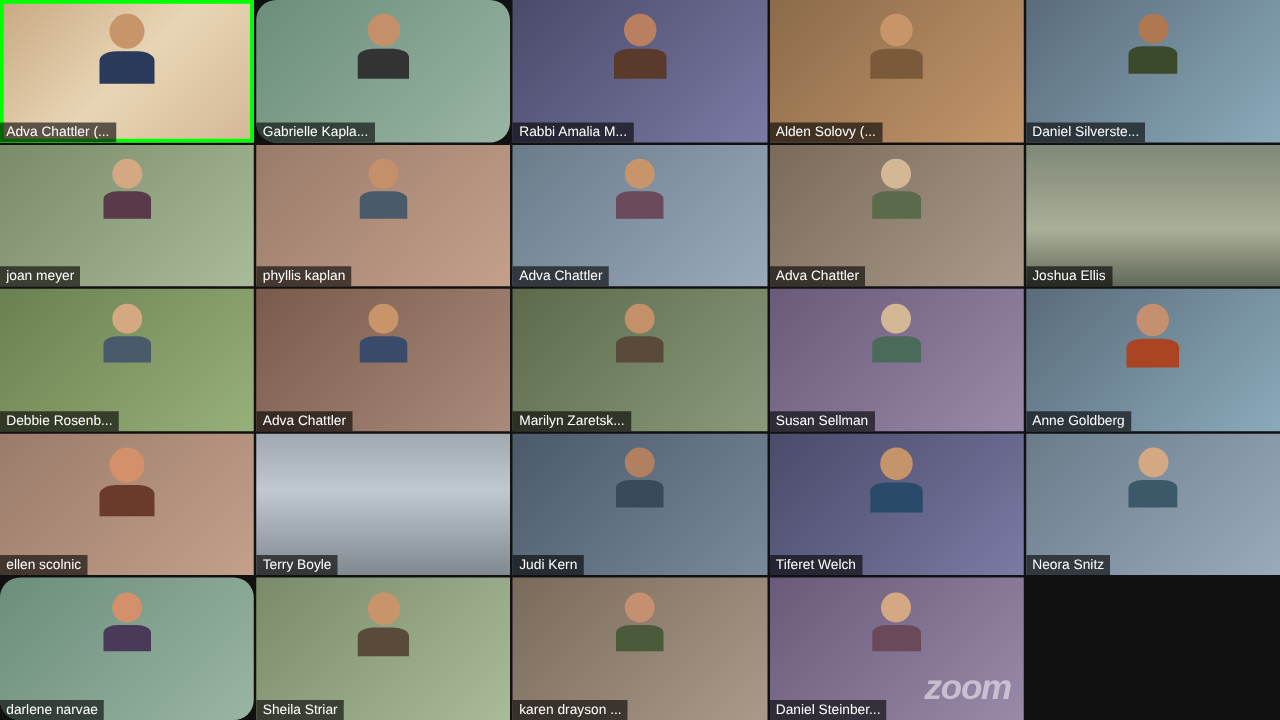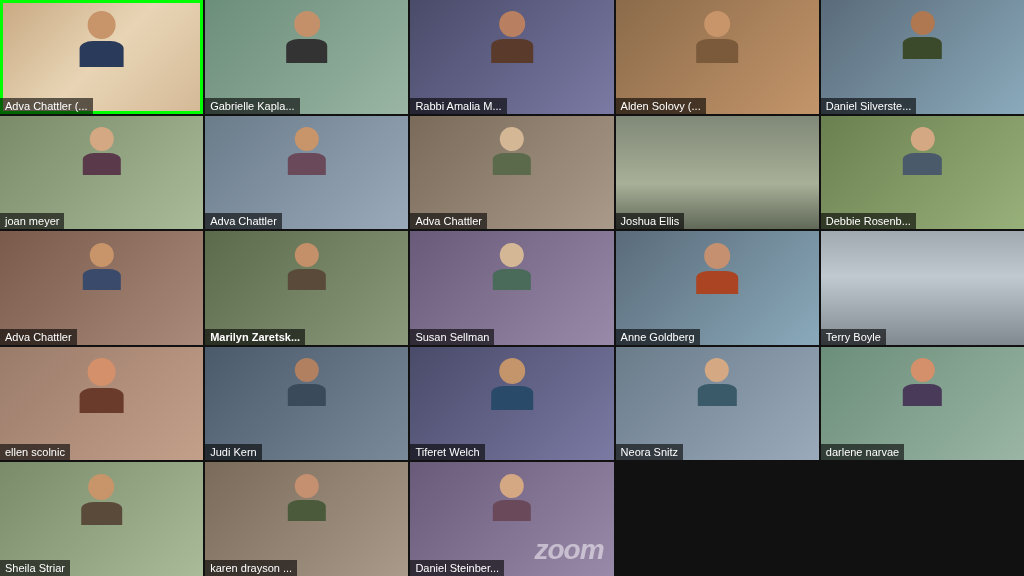--- a/index.html
+++ b/index.html
@@ -37,32 +37,32 @@
       font-size: 11px;
       padding: 2px 5px;
       white-space: nowrap;
       overflow: hidden;
       text-overflow: ellipsis;
       max-width: 100%;
     }
     
     .bg-1  { background: linear-gradient(135deg, #c8a882 0%, #e8d5b5 50%, #d4b896 100%); }
     .bg-2  { background: linear-gradient(135deg, #8b7355 0%, #c4a882 50%, #deb887 100%); }
-    .bg-3  { background: linear-gradient(135deg, #6b8e7a 0%, #9ab5a4 100%); }
+    .bg-3  { background: linear-gradient(135deg, #6b8e7a 0%, #9ab5a4 100%); border-radius: 16px; }
     .bg-4  { background: linear-gradient(135deg, #4a4a6a 0%, #7a7aa4 100%); }
     .bg-5  { background: linear-gradient(135deg, #8b6b4a 0%, #c4956a 100%); }
     .bg-6  { background: linear-gradient(135deg, #5a6b7a 0%, #8aaabb 100%); }
     .bg-7  { background: linear-gradient(135deg, #7a8b6a 0%, #aabb9a 100%); }
     .bg-8  { background: linear-gradient(135deg, #9a7b6a 0%, #c4a08a 100%); }
     .bg-9  { background: linear-gradient(135deg, #6a7b8a 0%, #9aaabb 100%); }
     .bg-10 { background: linear-gradient(135deg, #7a6a5a 0%, #aa9a8a 100%); }
     .bg-11 { background: linear-gradient(135deg, #4a5a6a 0%, #7a8a9a 100%); }
     .bg-12 { background: linear-gradient(135deg, #6b8050 0%, #98b07a 100%); }
     .bg-13 { background: linear-gradient(135deg, #7a5a4a 0%, #aa8a7a 100%); }
-    .bg-14 { background: linear-gradient(135deg, #5a6a4a 0%, #8a9a7a 100%); font-weight: bold; }
+    .bg-14 { background: linear-gradient(135deg, #5a6a4a 0%, #8a9a7a 100%); }
     .bg-15 { background: linear-gradient(135deg, #6a5a7a 0%, #9a8aaa 100%); }
     .bg-castle { background: linear-gradient(180deg, #a0a8b0 0%, #c0c8d0 40%, #808890 100%); }
     .bg-house  { background: linear-gradient(180deg, #808878 0%, #a8b098 60%, #606858 100%); padding-left: 24px; }
 
     .zoom-logo {
       position: absolute;
       bottom: 10px;
       right: 10px;
       color: rgba(255,255,255,0.5);
       font-size: 28px;
@@ -131,20 +131,27 @@
       </div>
       <div class="name-label">Daniel Silverste...</div>
     </div>
     <div class="cell bg-7">
       <div class="avatar-area">
         <div class="avatar-head" style="width: 24px; height: 24px; background: rgb(212, 168, 130);"></div>
         <div class="avatar-body" style="width: 38.4px; height: 21.6px; background: rgb(90, 58, 74);"></div>
       </div>
       <div class="name-label">joan meyer</div>
     </div>
+    <div class="cell bg-8">
+      <div class="avatar-area">
+        <div class="avatar-head" style="width: 24px; height: 24px; background: rgb(196, 144, 106);"></div>
+        <div class="avatar-body" style="width: 38.4px; height: 21.6px; background: rgb(74, 90, 106);"></div>
+      </div>
+      <div class="name-label">phyllis kaplan</div>
+    </div>
     <div class="cell bg-9">
       <div class="avatar-area">
         <div class="avatar-head" style="width: 24px; height: 24px; background: rgb(200, 149, 106);"></div>
         <div class="avatar-body" style="width: 38.4px; height: 21.6px; background: rgb(106, 74, 90);"></div>
       </div>
       <div class="name-label">Adva Chattler</div>
     </div>
     <div class="cell bg-10">
       <div class="avatar-area">
         <div class="avatar-head" style="width: 24px; height: 24px; background: rgb(212, 184, 150);"></div>
@@ -183,30 +190,30 @@
       </div>
       <div class="name-label">Susan Sellman</div>
     </div>
     <div class="cell bg-6">
       <div class="avatar-area">
         <div class="avatar-head" style="width: 26px; height: 26px; background: rgb(196, 144, 112);"></div>
         <div class="avatar-body" style="width: 41.6px; height: 23.4px; background: rgb(170, 68, 34);"></div>
       </div>
       <div class="name-label">Anne Goldberg</div>
     </div>
+    <div class="cell bg-8">
+      <div class="avatar-area">
+        <div class="avatar-head" style="width: 28px; height: 28px; background: rgb(212, 144, 106);"></div>
+        <div class="avatar-body" style="width: 44.8px; height: 25.2px; background: rgb(106, 58, 42);"></div>
+      </div>
+      <div class="name-label">ellen scolnic</div>
+    </div>
     <div class="cell bg-castle">
       <div class="name-label">Terry Boyle</div>
     </div>
-    <div class="cell bg-8">
-      <div class="avatar-area">
-        <div class="avatar-head" style="width: 28px; height: 28px; background: rgb(212, 144, 106);"></div>
-        <div class="avatar-body" style="width: 44.8px; height: 25.2px; background: rgb(106, 58, 42);"></div>
-      </div>
-      <div class="name-label">ellen scolnic</div>
-    </div>
     <div class="cell bg-11">
       <div class="avatar-area">
         <div class="avatar-head" style="width: 24px; height: 24px; background: rgb(176, 128, 96);"></div>
         <div class="avatar-body" style="width: 38.4px; height: 21.6px; background: rgb(58, 74, 90);"></div>
       </div>
       <div class="name-label">Judi Kern</div>
     </div>
     <div class="cell bg-4">
       <div class="avatar-area">
         <div class="avatar-head" style="width: 26px; height: 26px; background: rgb(196, 149, 106);"></div>

